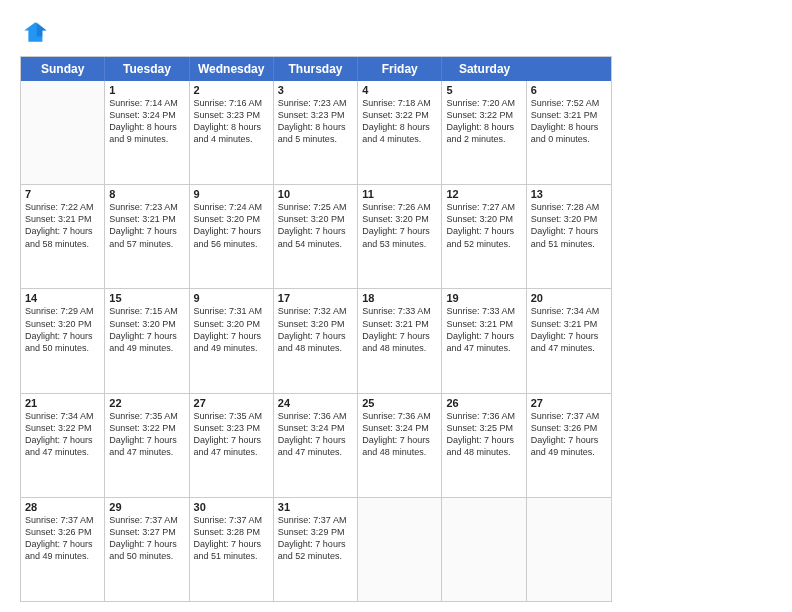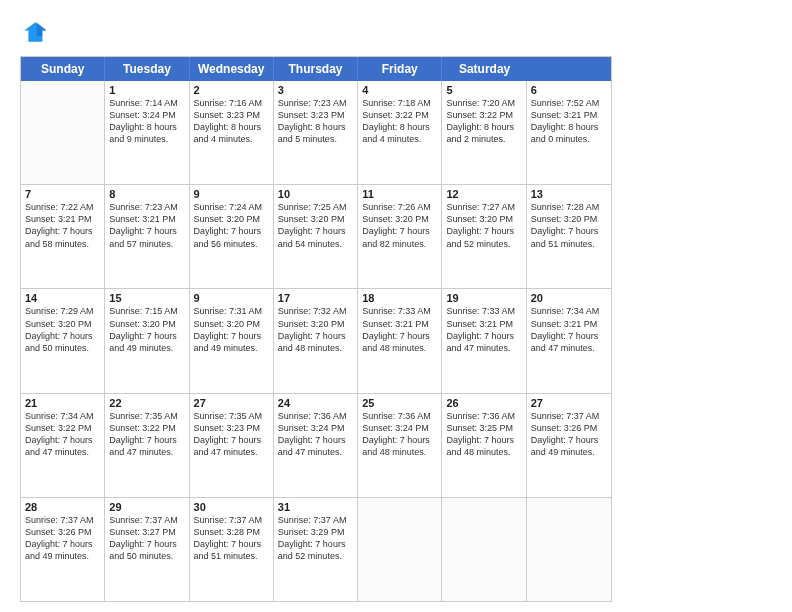--- a/index.html
+++ b/index.html
@@ -212,21 +212,21 @@
             <div class="cell-line">Sunrise: 7:25 AM</div>
             <div class="cell-line">Sunset: 3:20 PM</div>
             <div class="cell-line">Daylight: 7 hours</div>
             <div class="cell-line">and 54 minutes.</div>
           </div>
           <div class="cal-cell">
             <div class="day-number">11</div>
             <div class="cell-line">Sunrise: 7:26 AM</div>
             <div class="cell-line">Sunset: 3:20 PM</div>
             <div class="cell-line">Daylight: 7 hours</div>
-            <div class="cell-line">and 82 minutes.</div>
+            <div class="cell-line">and 53 minutes.</div>
           </div>
           <div class="cal-cell">
             <div class="day-number">12</div>
             <div class="cell-line">Sunrise: 7:27 AM</div>
             <div class="cell-line">Sunset: 3:20 PM</div>
             <div class="cell-line">Daylight: 7 hours</div>
             <div class="cell-line">and 52 minutes.</div>
           </div>
           <div class="cal-cell">
             <div class="day-number">13</div>

